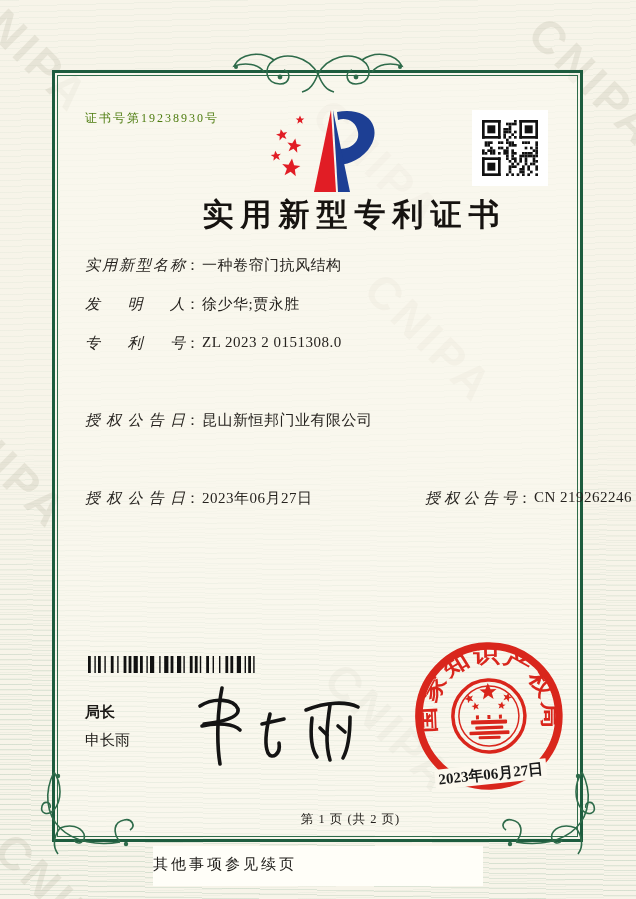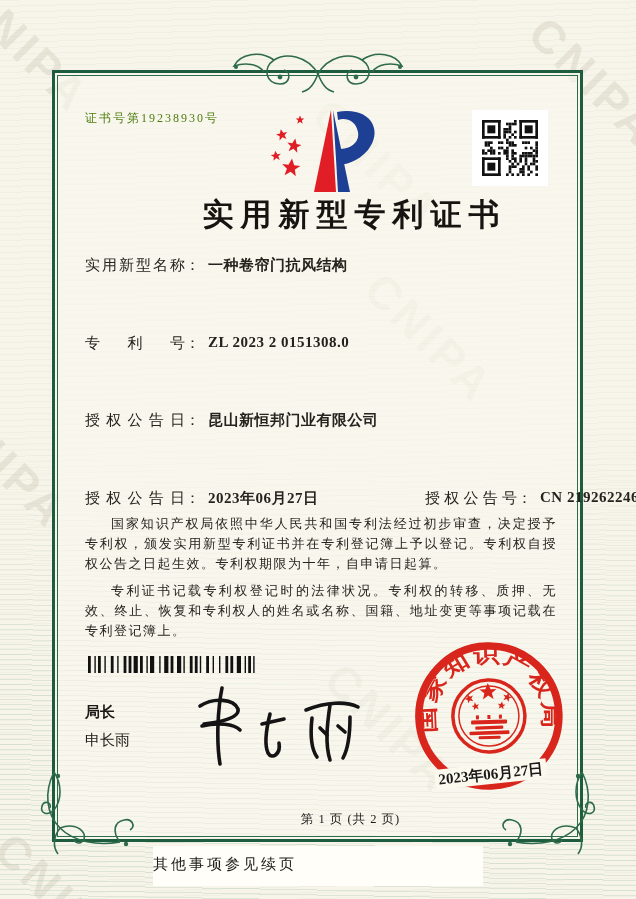--- a/index.html
+++ b/index.html
@@ -24,23 +24,23 @@
   .cert{position:absolute;left:52px;top:70px;width:525px;height:766px;
     border:3px solid #1d5c3e;background:rgba(252,249,240,0.55);}
   .cert::after{content:"";position:absolute;inset:2px;border:1px solid #2e6b4a;pointer-events:none;}
 
   .abs{position:absolute;}
   .cert-no{left:85px;top:110px;font-size:12px;letter-spacing:2px;color:#4d7c0f;}
   .title{left:52px;top:194px;width:525px;text-align:center;font-size:31px;font-weight:bold;
     letter-spacing:7px;color:#161310;margin-left:40px;}
 
   .row{position:absolute;left:85px;font-size:15px;color:#26231f;white-space:nowrap;}
-  .flabel{display:inline-block;width:100px;text-align:justify;text-align-last:justify;vertical-align:top;}
+  .flabel{display:inline-block;width:100px;text-align:justify;text-align-last:justify;vertical-align:top;font-style:italic;}
   .colon{display:inline-block;vertical-align:top;}
-  .fvalue{display:inline-block;margin-left:8px;vertical-align:top;letter-spacing:0.5px;font-weight:bold;}
+  .fvalue{display:inline-block;margin-left:2px;vertical-align:top;letter-spacing:0.5px;}
   .fvalue.wide{white-space:normal;width:385px;line-height:1.45;}
   .grant-no{position:absolute;left:340px;top:0;}
   .grant-no .flabel{width:92px;}
 
   .paras{left:85px;top:514px;width:472px;font-size:13px;line-height:20px;color:#26231f;text-align:justify;}
   .paras p{margin:0 0 7px 0;text-indent:2em;letter-spacing:1.5px;}
 
   .sig-title{left:85px;top:703px;font-family:Liberation Mono, monospace;font-size:15px;font-weight:bold;color:#1c1a17;}
   .sig-name{left:85px;top:731px;font-family:"Liberation Sans",sans-serif;font-size:15px;font-weight:normal;color:#1c1a17;}
 
@@ -252,37 +252,36 @@
         <rect x="45.33333333333333" y="53.33333333333333" width="2.6666666666666665" height="2.6666666666666665" fill="#111"></rect>
         <rect x="53.33333333333333" y="53.33333333333333" width="2.6666666666666665" height="2.6666666666666665" fill="#111"></rect>
       </svg>
   </div>
 
   <div class="abs title">实用新型专利证书</div>
 
   <div class="row" style="top:256px;">
     <span class="flabel">实用新型名称</span><span class="colon">：</span><span class="fvalue">一种卷帘门抗风结构</span>
   </div>
+  <div class="row" style="top:295px;">
+    <span class="flabel">发明人</span><span class="colon">：</span><span class="fvalue">徐少华;贾永胜</span>
+  </div>
   <div class="row" style="top:334px;">
     <span class="flabel">专利号</span><span class="colon">：</span><span class="fvalue">ZL 2023 2 0151308.0</span>
   </div>
   <div class="row" style="top:411px;">
     <span class="flabel">授权公告日</span><span class="colon">：</span><span class="fvalue">昆山新恒邦门业有限公司</span>
   </div>
   <div class="row" style="top:489px;">
     <span class="flabel">授权公告日</span><span class="colon">：</span><span class="fvalue">2023年06月27日</span>
     <span class="grant-no">
       <span class="flabel">授权公告号</span><span class="colon">：</span><span class="fvalue">CN 219262246 U</span>
     </span>
   </div>
 
-  <div class="abs paras">
-    <p>国家知识产权局依照中华人民共和国专利法经过初步审查，决定授予专利权，颁发实用新型专利证书并在专利登记簿上予以登记。专利权自授权公告之日起生效。专利权期限为十年，自申请日起算。</p>
-    <p>专利证书记载专利权登记时的法律状况。专利权的转移、质押、无效、终止、恢复和专利权人的姓名或名称、国籍、地址变更等事项记载在专利登记簿上。</p>
-  </div>
 
   <svg id="barcode" class="abs" style="left:88px;top:656px;" width="170" height="17" viewBox="0 0 170 17">
       <rect x="0" y="0" width="2.8" height="17" fill="#111"></rect>
       <rect x="6.3999999999999995" y="0" width="1.4" height="17" fill="#111"></rect>
       <rect x="10" y="0" width="2.8" height="17" fill="#111"></rect>
       <rect x="16.4" y="0" width="1.4" height="17" fill="#111"></rect>
       <rect x="22.799999999999997" y="0" width="2.8" height="17" fill="#111"></rect>
       <rect x="29.199999999999996" y="0" width="1.4" height="17" fill="#111"></rect>
       <rect x="35.599999999999994" y="0" width="2.8" height="17" fill="#111"></rect>
       <rect x="40.599999999999994" y="0" width="2.8" height="17" fill="#111"></rect>

